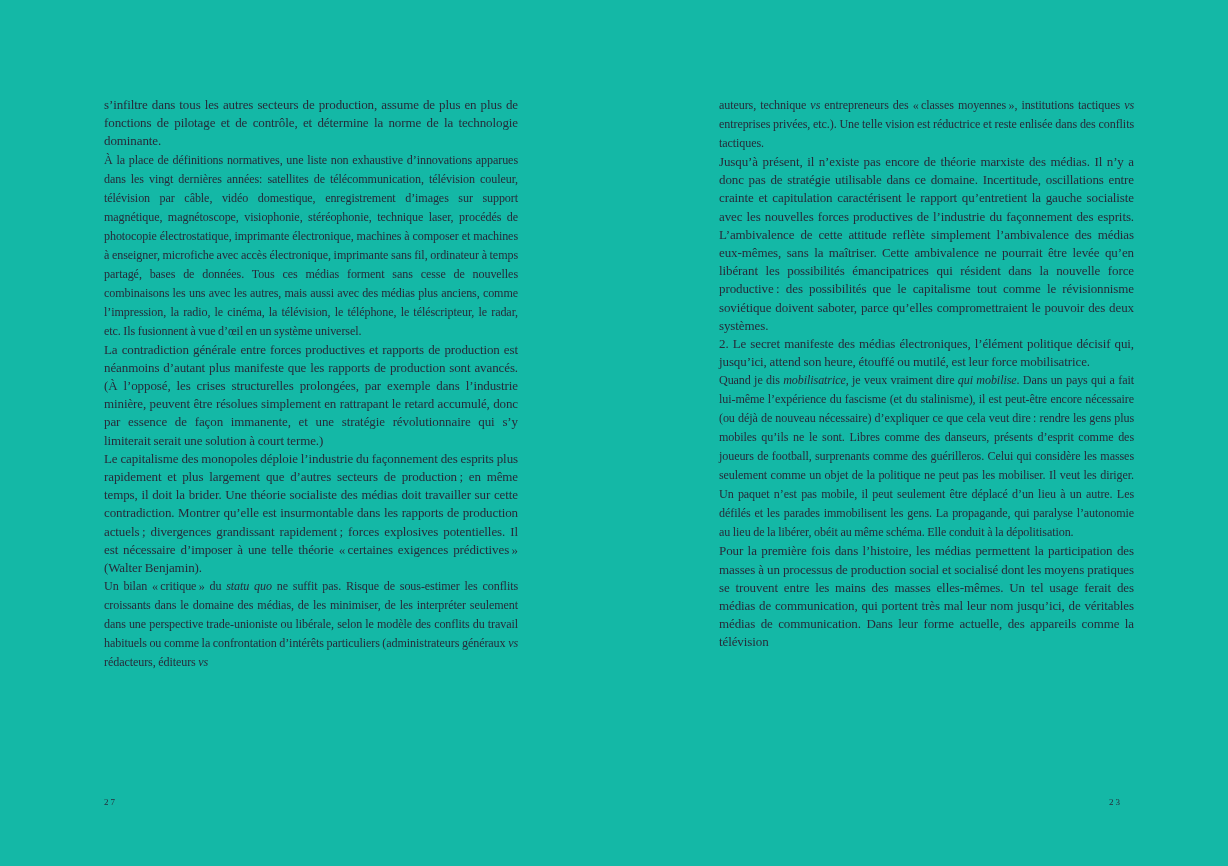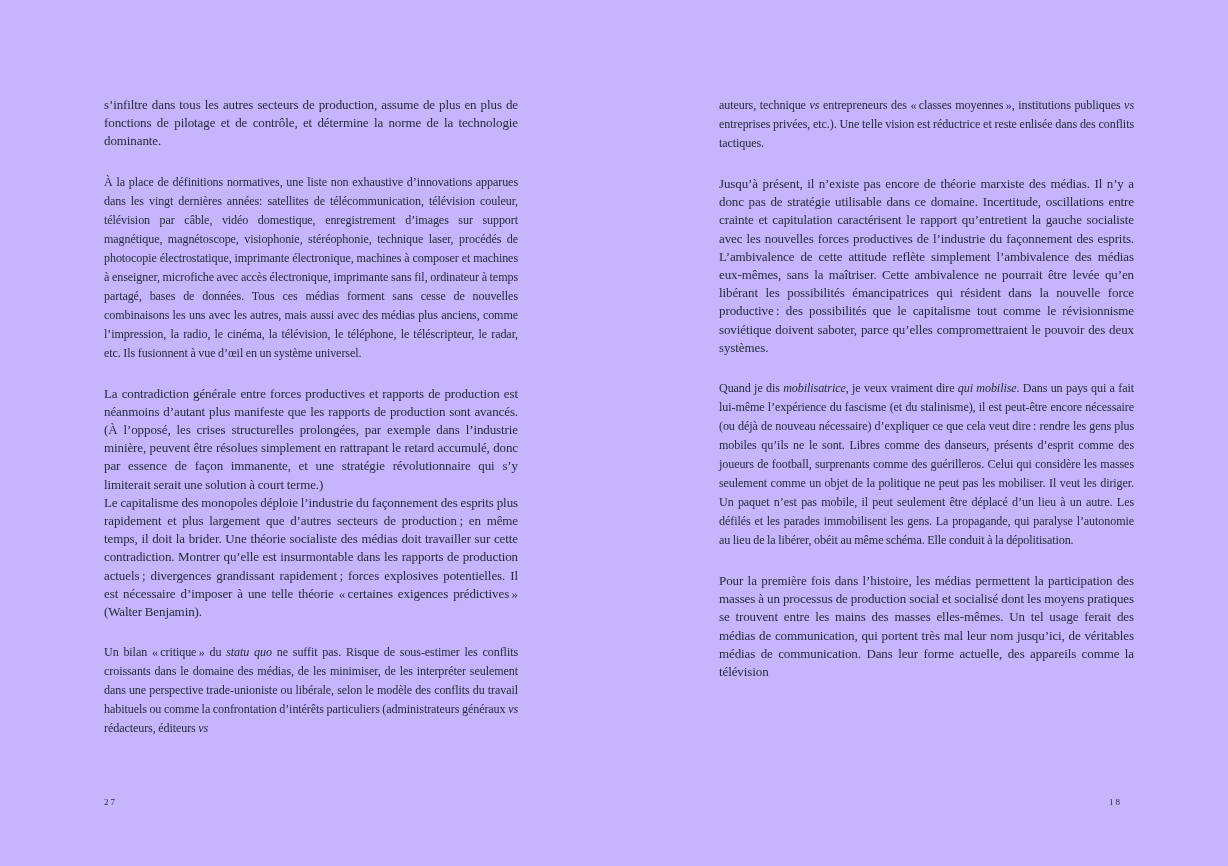--- a/index.html
+++ b/index.html
@@ -3,32 +3,32 @@
 <meta charset="utf-8">
 <style>
   html, body { margin: 0; padding: 0; }
   body {
     width: 1228px; height: 866px;
     background: #ffffff;
     position: relative;
     overflow: hidden;
     font-family: "Liberation Serif", "DejaVu Serif", serif;
   }
-  .spread { position: absolute; inset: 0; background: #c4b5fd; }
+  .spread { position: absolute; inset: 0; background: #14b8a6; }
   .page { position: absolute; top: 96px; }
   .page-left  { left: 104px; width: 414px; }
   .page-right { left: 719px; width: 415px; }
   .text-block { width: 100%; color: #272b3a; }
   .para {
     margin: 0;
     text-align: justify;
     letter-spacing: -0.1px;
     word-spacing: -0.3px;
   }
-  .para.gap { margin-top: 22px; }
+  .para.gap { margin-top: 0; }
   .para.main { font-size: 13px;   line-height: 18.2px; }
   .para.comm { font-size: 12.1px; line-height: 19px; }
   .it { font-style: italic; font-family: Liberation Serif, serif; }
   .folio {
     position: absolute;
     top: 701px;
     color: #272b3a;
     font-size: 9px;
     letter-spacing: 2px;
   }
@@ -46,21 +46,22 @@
         <p class="para comm gap"><span>À la place de définitions normatives, une liste non exhaustive d’innovations apparues dans les vingt dernières années: satellites de télécommunication, télévision couleur, télévision par câble, vidéo domestique, enregistrement d’images sur support magnétique, magnétoscope, visiophonie, stéréophonie, technique laser, procédés de photocopie électrostatique, imprimante électronique, machines à composer et machines à enseigner, microfiche avec accès électronique, imprimante sans fil, ordinateur à temps partagé, bases de données. Tous ces médias forment sans cesse de nouvelles combinaisons les uns avec les autres, mais aussi avec des médias plus anciens, comme l’impression, la radio, le cinéma, la télévision, le téléphone, le téléscripteur, le radar, etc. Ils fusionnent à vue d’œil en un système universel.</span></p>
         <p class="para main gap"><span>La contradiction générale entre forces productives et rapports de production est néanmoins d’autant plus manifeste que les rapports de production sont avancés. (À l’opposé, les crises structurelles prolongées, par exemple dans l’industrie minière, peuvent être résolues simplement en rattrapant le retard accumulé, donc par essence de façon immanente, et une stratégie révolutionnaire qui s’y limiterait serait une solution à court terme.)</span></p>
         <p class="para main"><span>Le capitalisme des monopoles déploie l’industrie du façonnement des esprits plus rapidement et plus largement que d’autres secteurs de production ; en même temps, il doit la brider. Une théorie socialiste des médias doit travailler sur cette contradiction. Montrer qu’elle est insurmontable dans les rapports de production actuels ; divergences grandissant rapidement ; forces explosives potentielles. Il est nécessaire d’imposer à une telle théorie « certaines exigences prédictives » (Walter Benjamin).</span></p>
         <p class="para comm gap"><span>Un bilan « critique » du </span><span class="it">statu quo</span><span> ne suffit pas. Risque de sous-estimer les conflits croissants dans le domaine des médias, de les minimiser, de les interpréter seulement dans une perspective trade-unioniste ou libérale, selon le modèle des conflits du travail habituels ou comme la confrontation d’intérêts particuliers (administrateurs généraux </span><span class="it">vs</span><span> rédacteurs, éditeurs </span><span class="it">vs</span></p>
       </div>
     <div class="folio folio-left">27</div>
   </div>
 
   <div class="page page-right">
     <div class="text-block">
-        <p class="para comm"><span>auteurs, technique </span><span class="it">vs</span><span> entrepreneurs des « classes moyennes », institutions publiques </span><span class="it">vs</span><span> entreprises privées, etc.). Une telle vision est réductrice et reste enlisée dans des conflits tactiques.</span></p>
+        <p class="para comm"><span>auteurs, technique </span><span class="it">vs</span><span> entrepreneurs des « classes moyennes », institutions tactiques </span><span class="it">vs</span><span> entreprises privées, etc.). Une telle vision est réductrice et reste enlisée dans des conflits tactiques.</span></p>
         <p class="para main gap"><span>Jusqu’à présent, il n’existe pas encore de théorie marxiste des médias. Il n’y a donc pas de stratégie utilisable dans ce domaine. Incertitude, oscillations entre crainte et capitulation caractérisent le rapport qu’entretient la gauche socialiste avec les nouvelles forces productives de l’industrie du façonnement des esprits. L’ambivalence de cette attitude reflète simplement l’ambivalence des médias eux-mêmes, sans la maîtriser. Cette ambivalence ne pourrait être levée qu’en libérant les possibilités émancipatrices qui résident dans la nouvelle force productive : des possibilités que le capitalisme tout comme le révisionnisme soviétique doivent saboter, parce qu’elles compromettraient le pouvoir des deux systèmes.</span></p>
+        <p class="para main gap"><span>2. Le secret manifeste des médias électroniques, l’élément politique décisif qui, jusqu’ici, attend son heure, étouffé ou mutilé, est leur force mobilisatrice.</span></p>
         <p class="para comm gap"><span>Quand je dis </span><span class="it">mobilisatrice</span><span>, je veux vraiment dire </span><span class="it">qui mobilise</span><span>. Dans un pays qui a fait lui-même l’expérience du fascisme (et du stalinisme), il est peut-être encore nécessaire (ou déjà de nouveau nécessaire) d’expliquer ce que cela veut dire : rendre les gens plus mobiles qu’ils ne le sont. Libres comme des danseurs, présents d’esprit comme des joueurs de football, surprenants comme des guérilleros. Celui qui considère les masses seulement comme un objet de la politique ne peut pas les mobiliser. Il veut les diriger. Un paquet n’est pas mobile, il peut seulement être déplacé d’un lieu à un autre. Les défilés et les parades immobilisent les gens. La propagande, qui paralyse l’autonomie au lieu de la libérer, obéit au même schéma. Elle conduit à la dépolitisation.</span></p>
         <p class="para main gap"><span>Pour la première fois dans l’histoire, les médias permettent la participation des masses à un processus de production social et socialisé dont les moyens pratiques se trouvent entre les mains des masses elles-mêmes. Un tel usage ferait des médias de communication, qui portent très mal leur nom jusqu’ici, de véritables médias de communication. Dans leur forme actuelle, des appareils comme la télévision</span></p>
       </div>
-    <div class="folio folio-right">18</div>
+    <div class="folio folio-right">23</div>
   </div>
 
 </div>
 
 </body></html>

